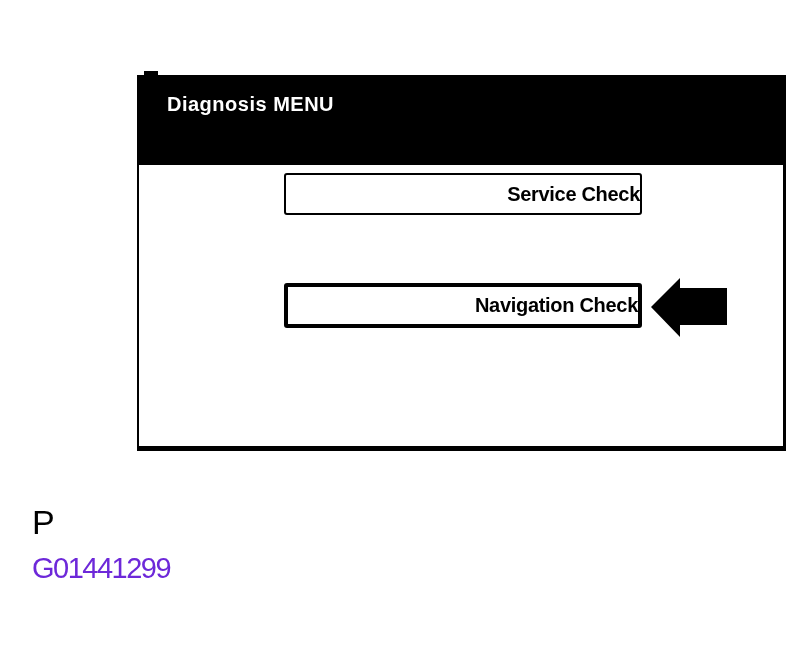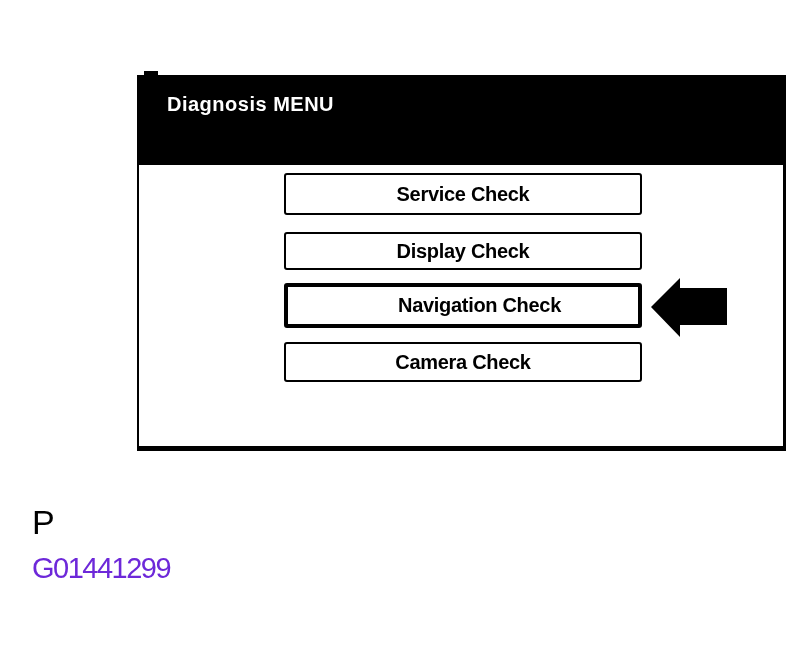--- a/index.html
+++ b/index.html
@@ -49,21 +49,21 @@
   .menu-btn {
     position: absolute;
     left: 145px;
     width: 358px;
     box-sizing: border-box;
     background: #ffffff;
     border: 2px solid #000000;
     border-radius: 3px;
     display: flex;
     align-items: center;
-    justify-content: center;
+    justify-content: flex-end;
     cursor: pointer;
   }
   .menu-btn .btn-label {
     font-size: 20px;
     font-weight: bold;
     color: #000000;
     letter-spacing: -0.3px;
     white-space: nowrap;
   }
   .btn-1 { top: 96px;  height: 42px; }
@@ -115,31 +115,25 @@
   <div class="panel">
 
     <div class="panel-header">
       <span class="title">Diagnosis MENU</span>
     </div>
 
     <div class="menu-btn btn-1">
       <span class="btn-label">Service Check</span>
     </div>
 
-    <div class="menu-btn btn-2">
-      <span class="btn-label">Display Check</span>
-    </div>
 
     <div class="menu-btn btn-3">
       <span class="btn-label">Navigation Check</span>
     </div>
 
-    <div class="menu-btn btn-4">
-      <span class="btn-label">Camera Check</span>
-    </div>
 
 
     <svg class="arrow" viewBox="0 0 76 59" xmlns="http://www.w3.org/2000/svg">
       <polygon points="0,29 29,0 29,10 76,10 76,47 29,47 29,59" fill="#000000"></polygon>
     </svg>
 
   </div>
 
   <div class="caption-p">P</div>
 

